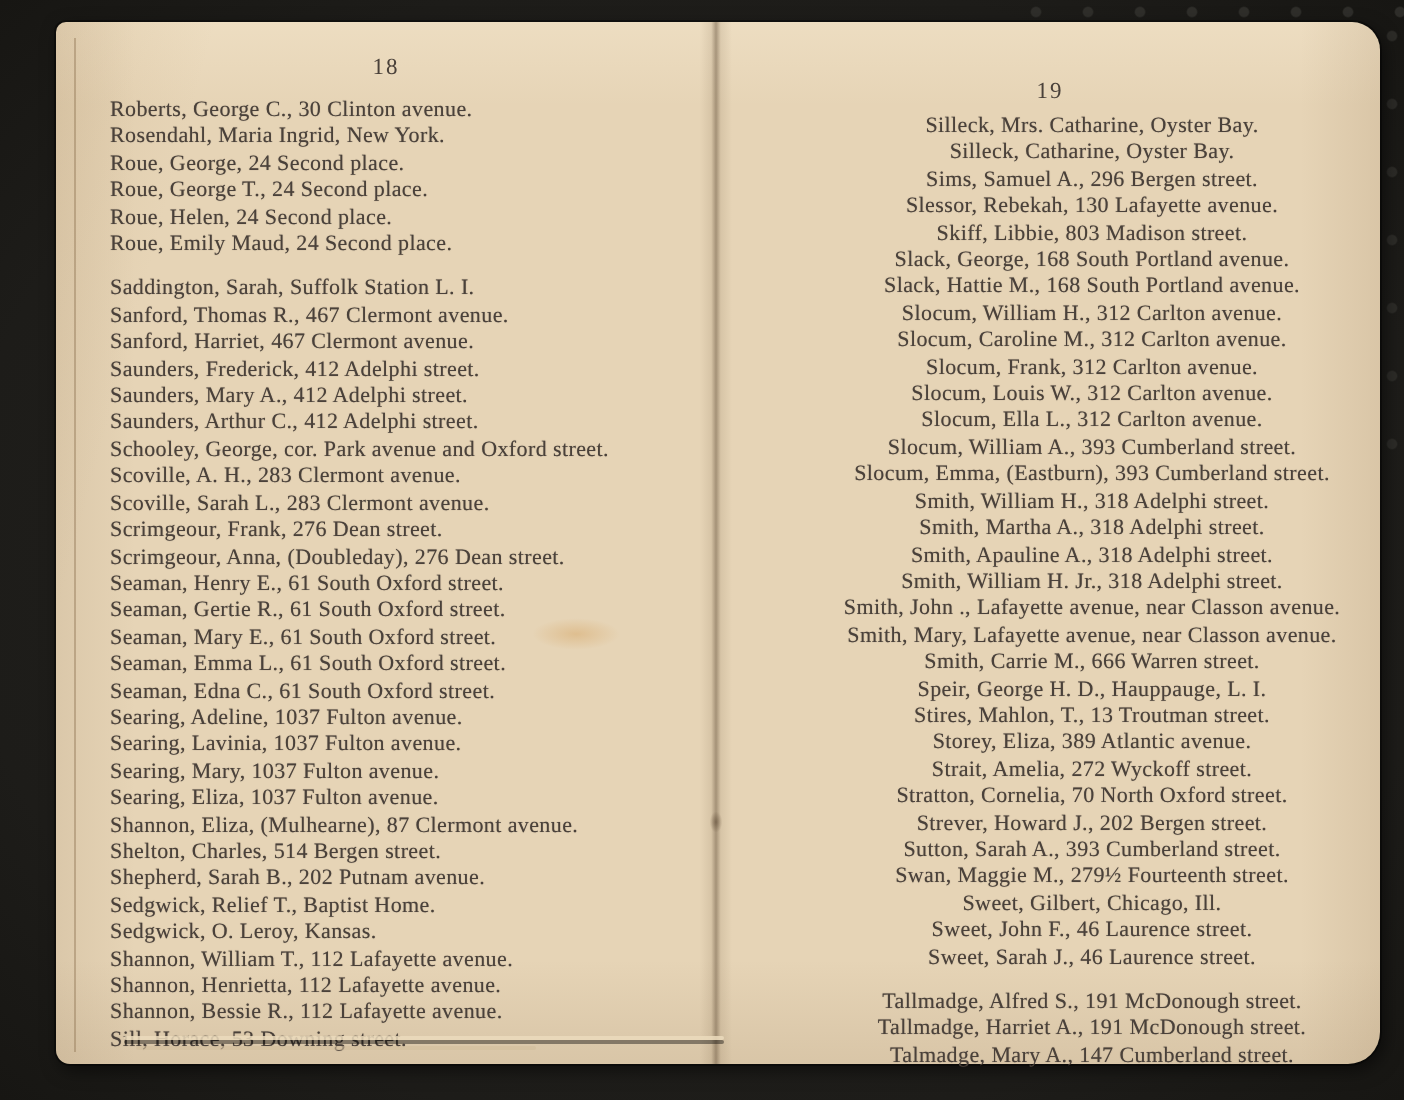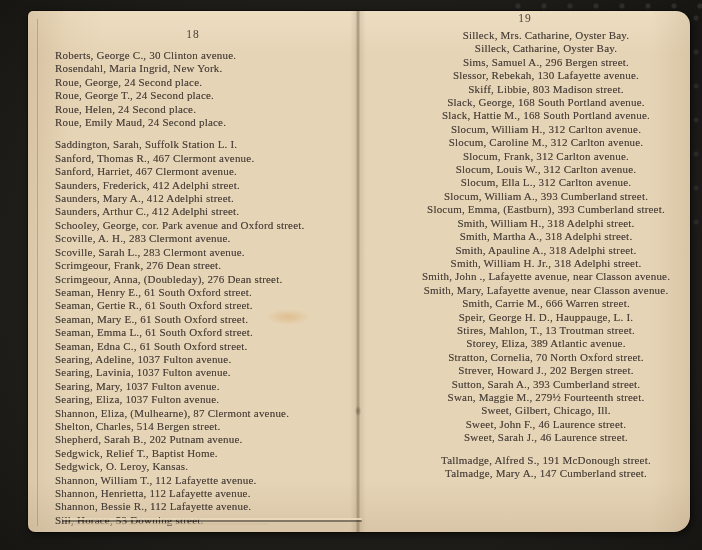--- a/index.html
+++ b/index.html
@@ -90,21 +90,21 @@
       rgba(106,84,56,0.12) 65%,
       rgba(106,84,56,0) 100%);
   }
   .page {
     position: absolute;
     top: 0;
     height: 100%;
     box-sizing: border-box;
   }
   .page-left  { left: 0;     width: 330px; padding-top: 17px; }
-  .page-right { left: 332px; width: 330px; padding-top: 1px; }
+  .page-right { left: 332px; width: 330px; padding-top: 29px; }
   .page-number {
     text-align: center;
     font-size: 11.5px;
     letter-spacing: 1px;
     color: #4a413a;
   }
   .entries {
     margin-top: 8px;
     font-size: 11px;
     line-height: 13.4px;
@@ -214,30 +214,32 @@
           <div class="entry">Smith, William H., 318 Adelphi street.</div>
           <div class="entry">Smith, Martha A., 318 Adelphi street.</div>
           <div class="entry">Smith, Apauline A., 318 Adelphi street.</div>
           <div class="entry">Smith, William H. Jr., 318 Adelphi street.</div>
           <div class="entry">Smith, John ., Lafayette avenue, near Classon avenue.</div>
           <div class="entry">Smith, Mary, Lafayette avenue, near Classon avenue.</div>
           <div class="entry">Smith, Carrie M., 666 Warren street.</div>
           <div class="entry">Speir, George H. D., Hauppauge, L. I.</div>
           <div class="entry">Stires, Mahlon, T., 13 Troutman street.</div>
           <div class="entry">Storey, Eliza, 389 Atlantic avenue.</div>
+          <div class="entry">Strait, Amelia, 272 Wyckoff street.</div>
           <div class="entry">Stratton, Cornelia, 70 North Oxford street.</div>
           <div class="entry">Strever, Howard J., 202 Bergen street.</div>
           <div class="entry">Sutton, Sarah A., 393 Cumberland street.</div>
           <div class="entry">Swan, Maggie M., 279½ Fourteenth street.</div>
           <div class="entry">Sweet, Gilbert, Chicago, Ill.</div>
           <div class="entry">Sweet, John F., 46 Laurence street.</div>
           <div class="entry">Sweet, Sarah J., 46 Laurence street.</div>
         </div>
         <div class="entry-group">
           <div class="entry">Tallmadge, Alfred S., 191 McDonough street.</div>
+          <div class="entry">Tallmadge, Harriet A., 191 McDonough street.</div>
           <div class="entry">Talmadge, Mary A., 147 Cumberland street.</div>
         </div>
       </div>
   </div>
 
   <div class="edge-strip-bottom-1"></div>
   <div class="edge-strip-bottom-2"></div>
 </div>
 
 </body></html>

